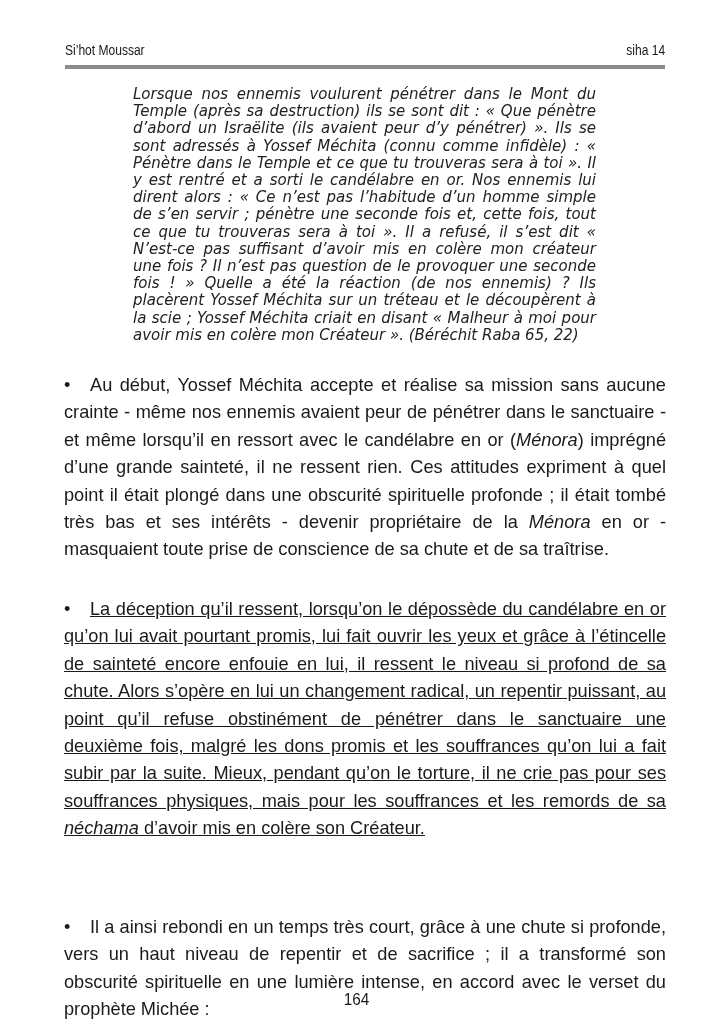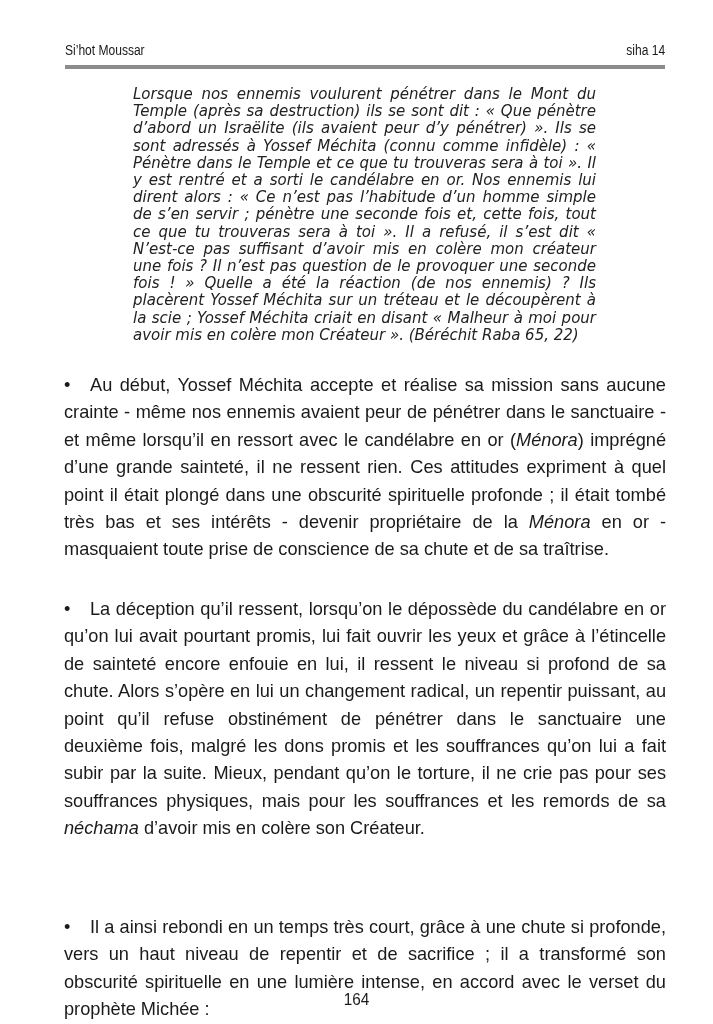--- a/index.html
+++ b/index.html
@@ -13,21 +13,21 @@
     .quote { position: absolute; left: 133px; top: 86px; width: 463px;
       font-family: "DejaVu Sans", sans-serif; font-style: italic; font-size: 15px; line-height: 17.2px;
       text-align: justify; color: #222; }
     .quote p { margin: 0; text-align-last: left; }
     .body { position: absolute; left: 64px; width: 602px;
       font-family: "Liberation Sans", sans-serif; font-size: 18.2px; line-height: 27.4px;
       text-align: justify; color: #1a1a1a; }
     .body p { margin: 0; }
     .body .bullet { display: inline-block; width: 26px; }
     .para1 { top: 372px; }
-    .para2 { top: 596px; }
+    .para2 { top: 596px; text-decoration: underline; }
     .para3 { top: 914px; }
     .body i { font-style: italic; }
     .footer { position: absolute; left: 0; top: 990px; width: 713px; text-align: center;
       font-family: "Liberation Sans", sans-serif; font-size: 17px; transform: scaleX(0.9); }
   </style>
 </head>
 <body>
 
 <div class="page">
 

